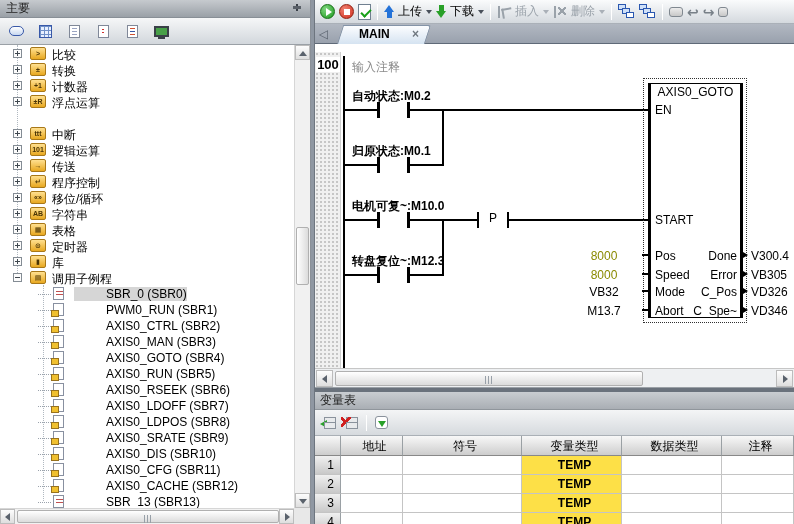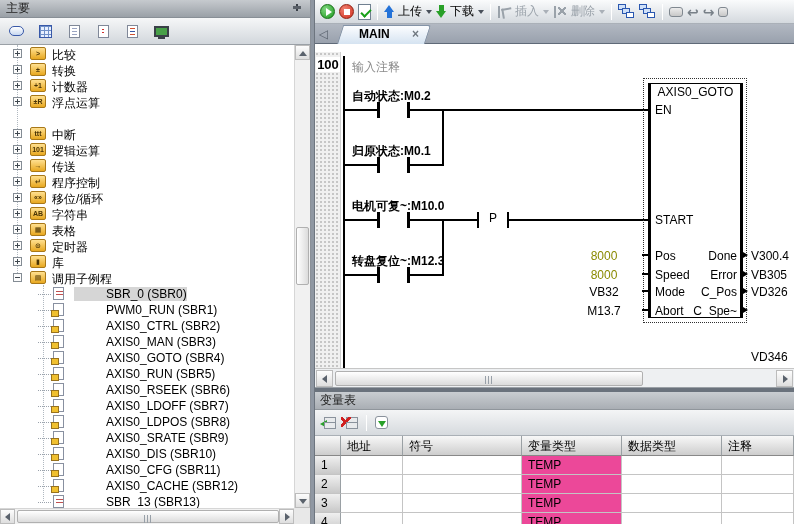--- a/index.html
+++ b/index.html
@@ -125,26 +125,26 @@
   .rowico::before { content:""; position:absolute; right:0; top:1px; width:10px; height:5px; border:1px solid #8a929c; background:#e8eaec; }
   .rowico::after { content:""; position:absolute; right:0; bottom:1px; width:10px; height:5px; border:1px solid #8a929c; background:#e8eaec; }
   .rowico.add i { position:absolute; left:0; top:4px; border-right:7px solid #28a028; border-top:4px solid transparent; border-bottom:4px solid transparent; }
   .rowico.del i { position:absolute; left:-1px; top:1px; width:10px; height:10px; background:
       linear-gradient(45deg,transparent 40%,#d02020 40% 60%,transparent 60%),
       linear-gradient(-45deg,transparent 40%,#d02020 40% 60%,transparent 60%); }
   .bucket { width:13px; height:13px; border:1px solid #8a929c; border-radius:3px; background:#fff; position:relative; flex:none; }
   .bucket::after { content:""; position:absolute; left:2px; top:4px; border-left:4px solid transparent; border-right:4px solid transparent; border-top:6px solid #28a028; }
 
   .vt-table { position:absolute; left:0; top:436px; right:0; bottom:0; overflow:hidden; background:#fff; }
-  .vrow { position:absolute; left:0; right:0; height:19px; display:flex; }
+  .vrow { position:absolute; left:0; right:0; height:19px; display:flex;text-align:center; }
   .vrow.head { height:20px; }
   .vc { height:100%; border-right:1px solid #c4c4c4; border-bottom:1px solid #c4c4c4; padding:2px 0 0 6px; overflow:hidden; white-space:nowrap; background:#fff; }
   .vc.hd { background:linear-gradient(#f8f8f8,#cdcdcd); border-right:1px solid #9aa0a4; border-bottom:1px solid #888; }
   .vc.num { background:linear-gradient(#f0f0f0,#c8c8c8); border-right:1px solid #9aa0a4; }
-  .vc.temp { background:#ec4899; }
+  .vc.temp { background:#fde047;font-weight:bold; }
   .c0{width:26px;flex:none;} .c1{width:62px;flex:none;} .c2{width:119px;flex:none;} .c3{width:100px;flex:none;} .c4{width:100px;flex:none;} .c5{flex:1;}
 </style>
 </head>
 <body>
 
 <div class="left-panel">
   <div class="lp-title"><span>主要</span>
     <span class="pin"></span>
   </div>
   <div class="lp-toolbar">
@@ -480,21 +480,21 @@
     <div class="pin-label r" style="left:348px; top:216px;">Error</div>
     <div class="pin-label r" style="left:348px; top:233px;">C_Pos</div>
     <div class="pin-label r" style="left:348px; top:252px;">C_Spe~</div>
     <div class="otri" style="left:428px; top:200px;"></div>
     <div class="otri" style="left:428px; top:219px;"></div>
     <div class="otri" style="left:428px; top:236px;"></div>
     <div class="otri" style="left:428px; top:255px;"></div>
     <div class="out-val" style="left:436px; top:197px;">V300.4</div>
     <div class="out-val" style="left:436px; top:216px;">VB305</div>
     <div class="out-val" style="left:436px; top:233px;">VD326</div>
-    <div class="out-val" style="left:436px; top:252px;margin-top:46px;">VD346</div>
+    <div class="out-val" style="left:436px; top:252px;">VD346</div>
   </div>
 
   <div class="ladder-hscroll">
     <div class="lh-btn" style="left:1px;">
         <span class="tri left" style="left:5px; top:4px;"></span>
       </div>
     <div class="thumb h" style="left:20px; top:2px; width:308px; height:15px;">
         <span class="grip" style="top:4px;"></span>
       </div>
     <div class="lh-btn" style="right:1px;">

